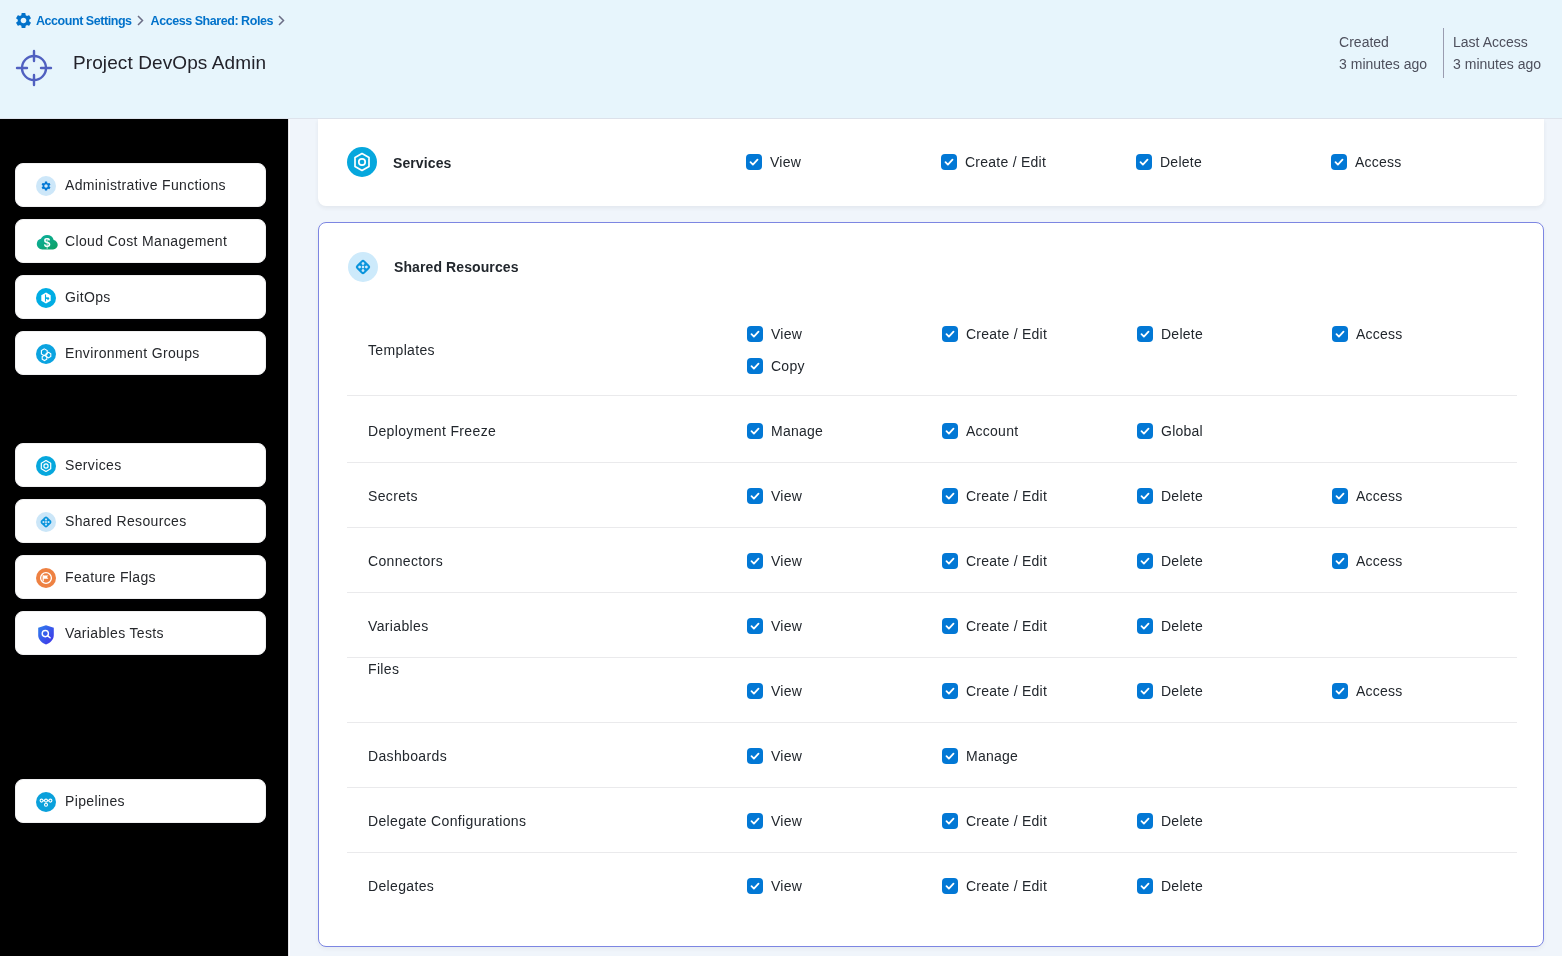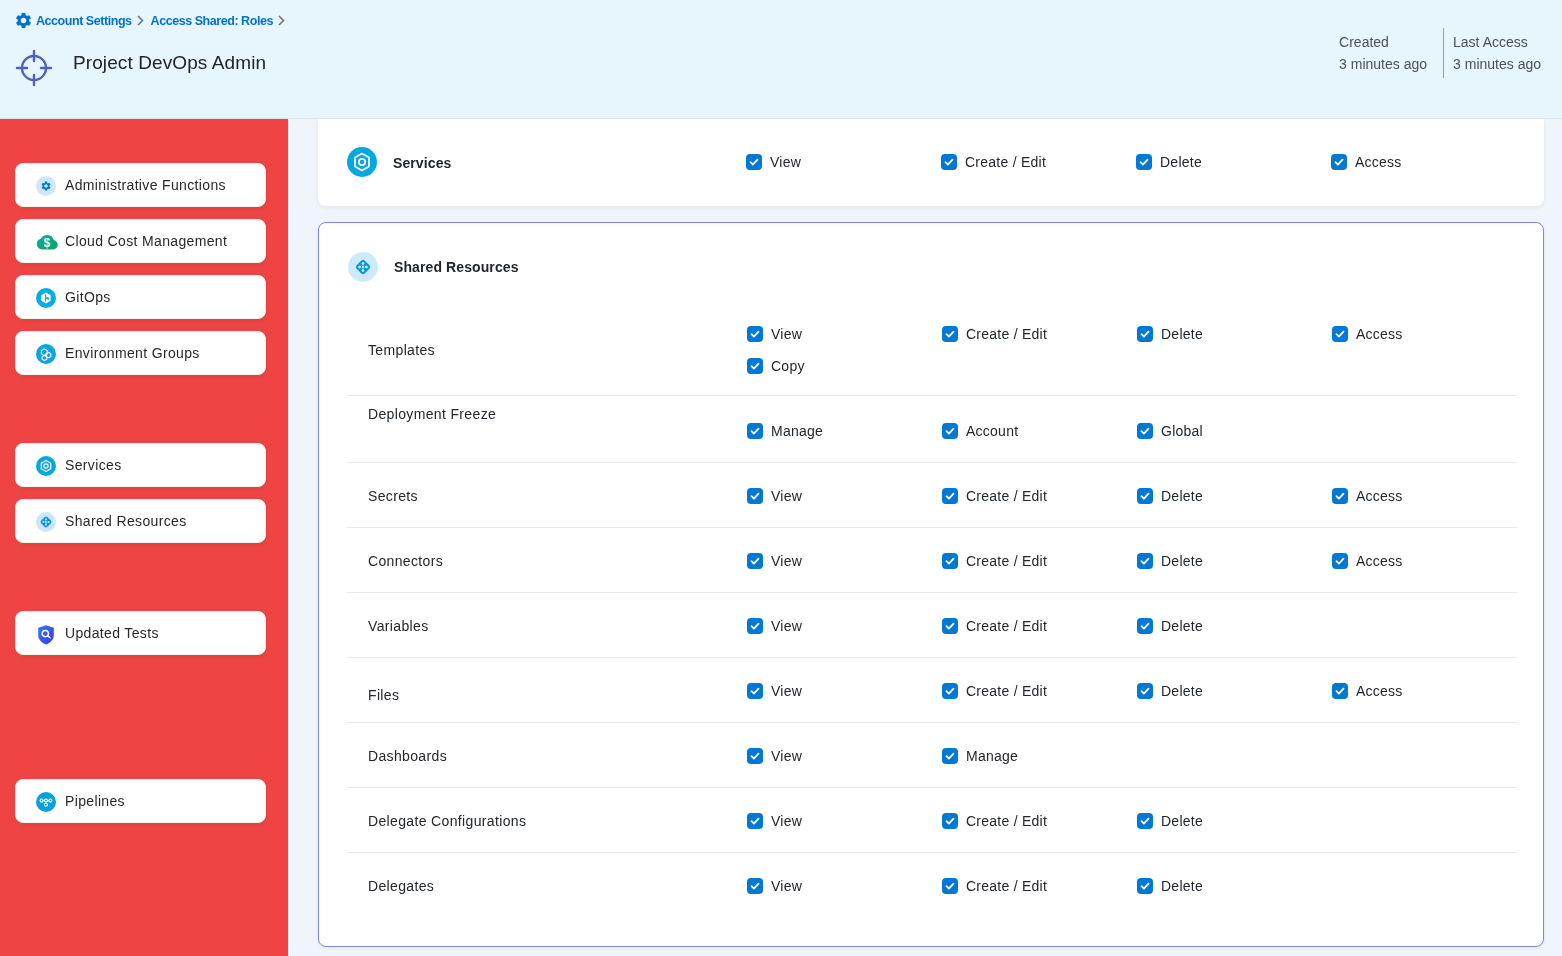--- a/index.html
+++ b/index.html
@@ -6,21 +6,21 @@
 html,body { width:1562px; height:956px; overflow:hidden; font-family:"Liberation Sans",sans-serif; background:#fff; }
 .header { position:absolute; left:0; top:0; width:1562px; height:119px; background:#e7f5fc; border-bottom:1px solid #dee3ec; }
 .crumbs { position:absolute; left:14px; top:11px; display:flex; align-items:center; font-size:12.5px; font-weight:bold; letter-spacing:-0.45px; color:#0272ca; }
 .crumbs .sep { display:flex; align-items:center; margin:0 7px 0 5px; }
 .crumbs a { color:#0272ca; text-decoration:none; }
 .title-ic { position:absolute; left:14px; top:48px; }
 .page-title { position:absolute; left:73px; top:52px; font-size:19px; color:#22222a; font-weight:400; letter-spacing:0.1px; }
 .meta { position:absolute; right:21px; top:28px; display:flex;align-items:center; }
 .meta .col { font-size:14px; color:#4d4f5c; line-height:22px; }
 .meta .divider { width:1px; height:50px; background:#9a9cb0; margin:0 9px 0 16px; }
-.sidebar { position:absolute; left:0; top:119px; width:289px; bottom:0; background:#ef4444; border-right:1px solid #e2e4ea; }
+.sidebar { position:absolute; left:0; top:119px; width:289px; bottom:0; background:#000000; border-right:1px solid #e2e4ea; }
 .side-card { position:absolute; left:15px; width:251px; height:44px; background:#fff; border:1px solid #f0f0f1; border-radius:8px; box-shadow:0 2px 4px rgba(40,41,61,0.06); display:flex; align-items:center; }
 .side-card .ic { position:absolute; left:20px; top:12px; width:20px; height:20px; }
 .side-card .txt { position:absolute; left:49px; font-size:14px; color:#26282c; font-weight:400; letter-spacing:0.35px; top:50%; transform:translateY(-50%); }
 .main { position:absolute; left:290px; top:119px; right:0; bottom:0; background:#f0f5fb; }
 .card1 { position:absolute; left:28px; top:0; width:1226px; height:87px; background:#fff; border-radius:0 0 8px 8px; box-shadow:0 2px 4px rgba(40,41,61,0.07); }
 .card2 { position:absolute; left:28px; top:103px; width:1226px; height:725px; background:#fff; border:1px solid #7d86e2; border-radius:8px; box-shadow:0 2px 4px rgba(40,41,61,0.05); }
 .mod-ic { position:absolute; left:29px; width:30px; height:30px; border-radius:50%; }
 .mod-title { position:absolute; left:75px; font-size:14px; font-weight:bold; color:#22272d; letter-spacing:0.1px; transform:translateY(-50%); }
 .cb-item { position:absolute; display:flex; align-items:center; transform:translateY(-50%); }
 .cb { width:16px; height:16px; background:#0278d5; border-radius:4px; display:flex; align-items:center; justify-content:center; flex:none; }
@@ -128,33 +128,42 @@
             <rect x="5.6" y="5.6" width="8.8" height="8.8" rx="2" fill="#0994dc"></rect>
             <circle cx="8.2" cy="8.2" r="1.05" fill="#cbe6f8"></circle>
             <circle cx="11.8" cy="8.2" r="1.05" fill="#cbe6f8"></circle>
             <circle cx="8.2" cy="11.8" r="1.05" fill="#cbe6f8"></circle>
             <circle cx="11.8" cy="11.8" r="1.05" fill="#cbe6f8"></circle>
             <circle cx="10" cy="10" r="1" fill="#cbe6f8"></circle>
           </g>
         </svg></span>
       <span class="txt">Shared Resources</span>
     </div>
+    <div class="side-card" style="top:436px">
+      <span class="ic"><svg width="20" height="20" viewBox="0 0 20 20">
+          <circle cx="10" cy="10" r="10" fill="#ee8142"></circle>
+          <circle cx="10" cy="10" r="5.4" fill="none" stroke="#fff" stroke-width="1.3"></circle>
+          <path d="M7.2 7.4h5.2l-1.4 1.7 1.4 1.7H7.2z" fill="#fff"></path>
+          <path d="M7.2 7.2v6" stroke="#fff" stroke-width="1.2"></path>
+        </svg></span>
+      <span class="txt">Feature Flags</span>
+    </div>
     <div class="side-card" style="top:492px">
       <span class="ic"><svg width="20" height="22" viewBox="0 0 20 22">
           <defs>
             <linearGradient id="g2" x1="0" y1="0" x2="1" y2="1">
               <stop offset="0" stop-color="#2f80ed"></stop>
               <stop offset="1" stop-color="#4231e8"></stop>
             </linearGradient>
           </defs>
           <path fill="url(#g2)" d="M10 1.2l7.8 2.6v7.1c0 4.6-3.3 7.7-7.8 9.6-4.5-1.9-7.8-5-7.8-9.6V3.8z"></path>
           <circle cx="9.3" cy="9.6" r="3.1" fill="none" stroke="#fff" stroke-width="1.4"></circle>
           <path d="M11.7 11.9l2.4 1.9" stroke="#fff" stroke-width="1.4" stroke-linecap="round"></path>
         </svg></span>
-      <span class="txt">Updated Tests</span>
+      <span class="txt">Variables Tests</span>
     </div>
     <div class="side-card" style="top:660px">
       <span class="ic"><svg width="20" height="20" viewBox="0 0 20 20">
           <circle cx="10" cy="10" r="10" fill="#0aa0db"></circle>
           <g fill="none" stroke="#fff" stroke-width="1.1">
             <circle cx="5.6" cy="8.6" r="1.5"></circle>
             <circle cx="10" cy="8.6" r="1.5"></circle>
             <circle cx="14.4" cy="8.6" r="1.5"></circle>
             <path d="M7.1 8.6h1.4M11.5 8.6h1.4"></path>
             <circle cx="10" cy="12.8" r="1.5"></circle>
@@ -255,21 +264,21 @@
       </div>
       <div class="cb-item" style="left:428px; top:143px">
         <span class="cb">
           <svg width="12" height="12" viewBox="0 0 12 12">
             <path d="M2.5 6.2l2.4 2.4 4.6-5" stroke="#fff" stroke-width="1.8" fill="none" stroke-linecap="round" stroke-linejoin="round"></path>
           </svg>
         </span>
         <span class="lbl">Copy</span>
       </div>
       <div class="divline" style="top:172px"></div>
-      <div class="row-label" style="top:191px">Deployment Freeze</div>
+      <div class="row-label" style="top:208px">Deployment Freeze</div>
       <div class="cb-item" style="left:428px; top:208px">
         <span class="cb">
           <svg width="12" height="12" viewBox="0 0 12 12">
             <path d="M2.5 6.2l2.4 2.4 4.6-5" stroke="#fff" stroke-width="1.8" fill="none" stroke-linecap="round" stroke-linejoin="round"></path>
           </svg>
         </span>
         <span class="lbl">Manage</span>
       </div>
       <div class="cb-item" style="left:623px; top:208px">
         <span class="cb">
@@ -375,21 +384,21 @@
       </div>
       <div class="cb-item" style="left:818px; top:403px">
         <span class="cb">
           <svg width="12" height="12" viewBox="0 0 12 12">
             <path d="M2.5 6.2l2.4 2.4 4.6-5" stroke="#fff" stroke-width="1.8" fill="none" stroke-linecap="round" stroke-linejoin="round"></path>
           </svg>
         </span>
         <span class="lbl">Delete</span>
       </div>
       <div class="divline" style="top:434px"></div>
-      <div class="row-label" style="top:472px">Files</div>
+      <div class="row-label" style="top:446px">Files</div>
       <div class="cb-item" style="left:428px; top:468px">
         <span class="cb">
           <svg width="12" height="12" viewBox="0 0 12 12">
             <path d="M2.5 6.2l2.4 2.4 4.6-5" stroke="#fff" stroke-width="1.8" fill="none" stroke-linecap="round" stroke-linejoin="round"></path>
           </svg>
         </span>
         <span class="lbl">View</span>
       </div>
       <div class="cb-item" style="left:623px; top:468px">
         <span class="cb">

